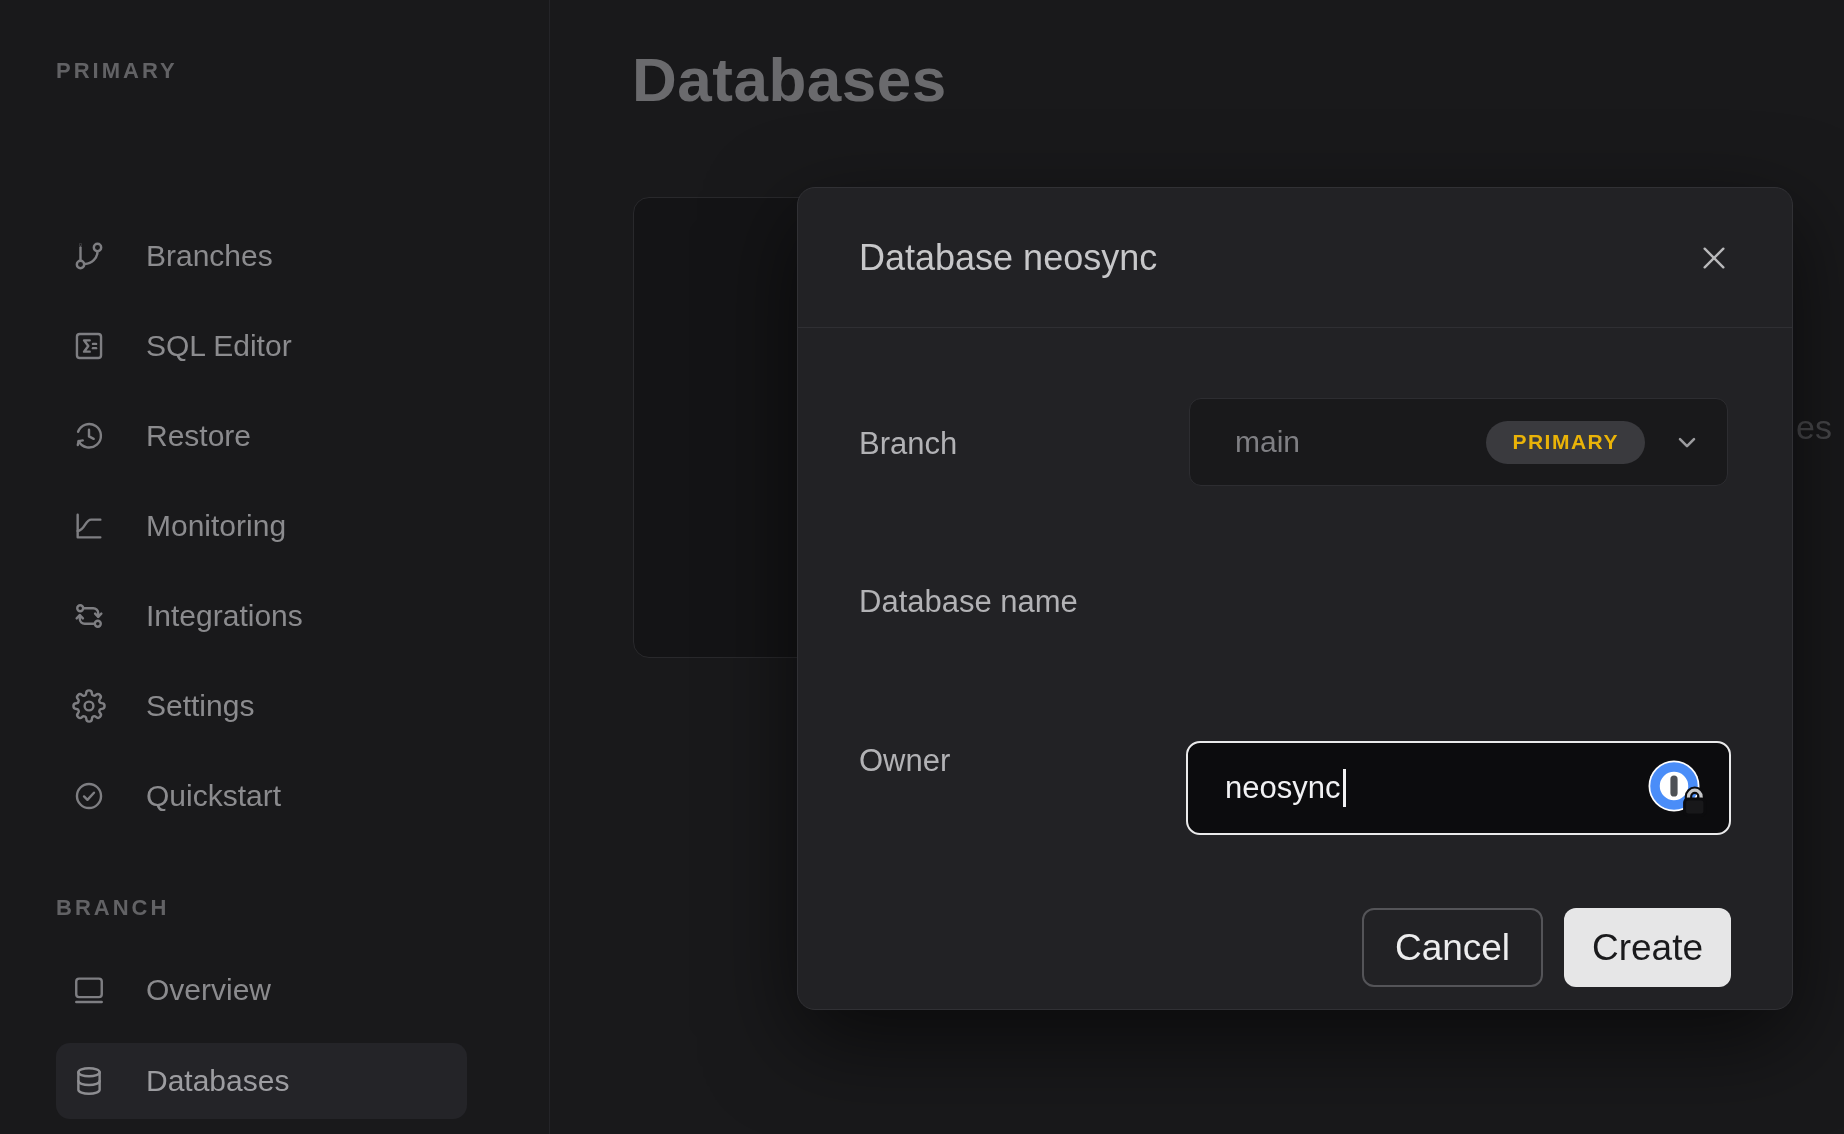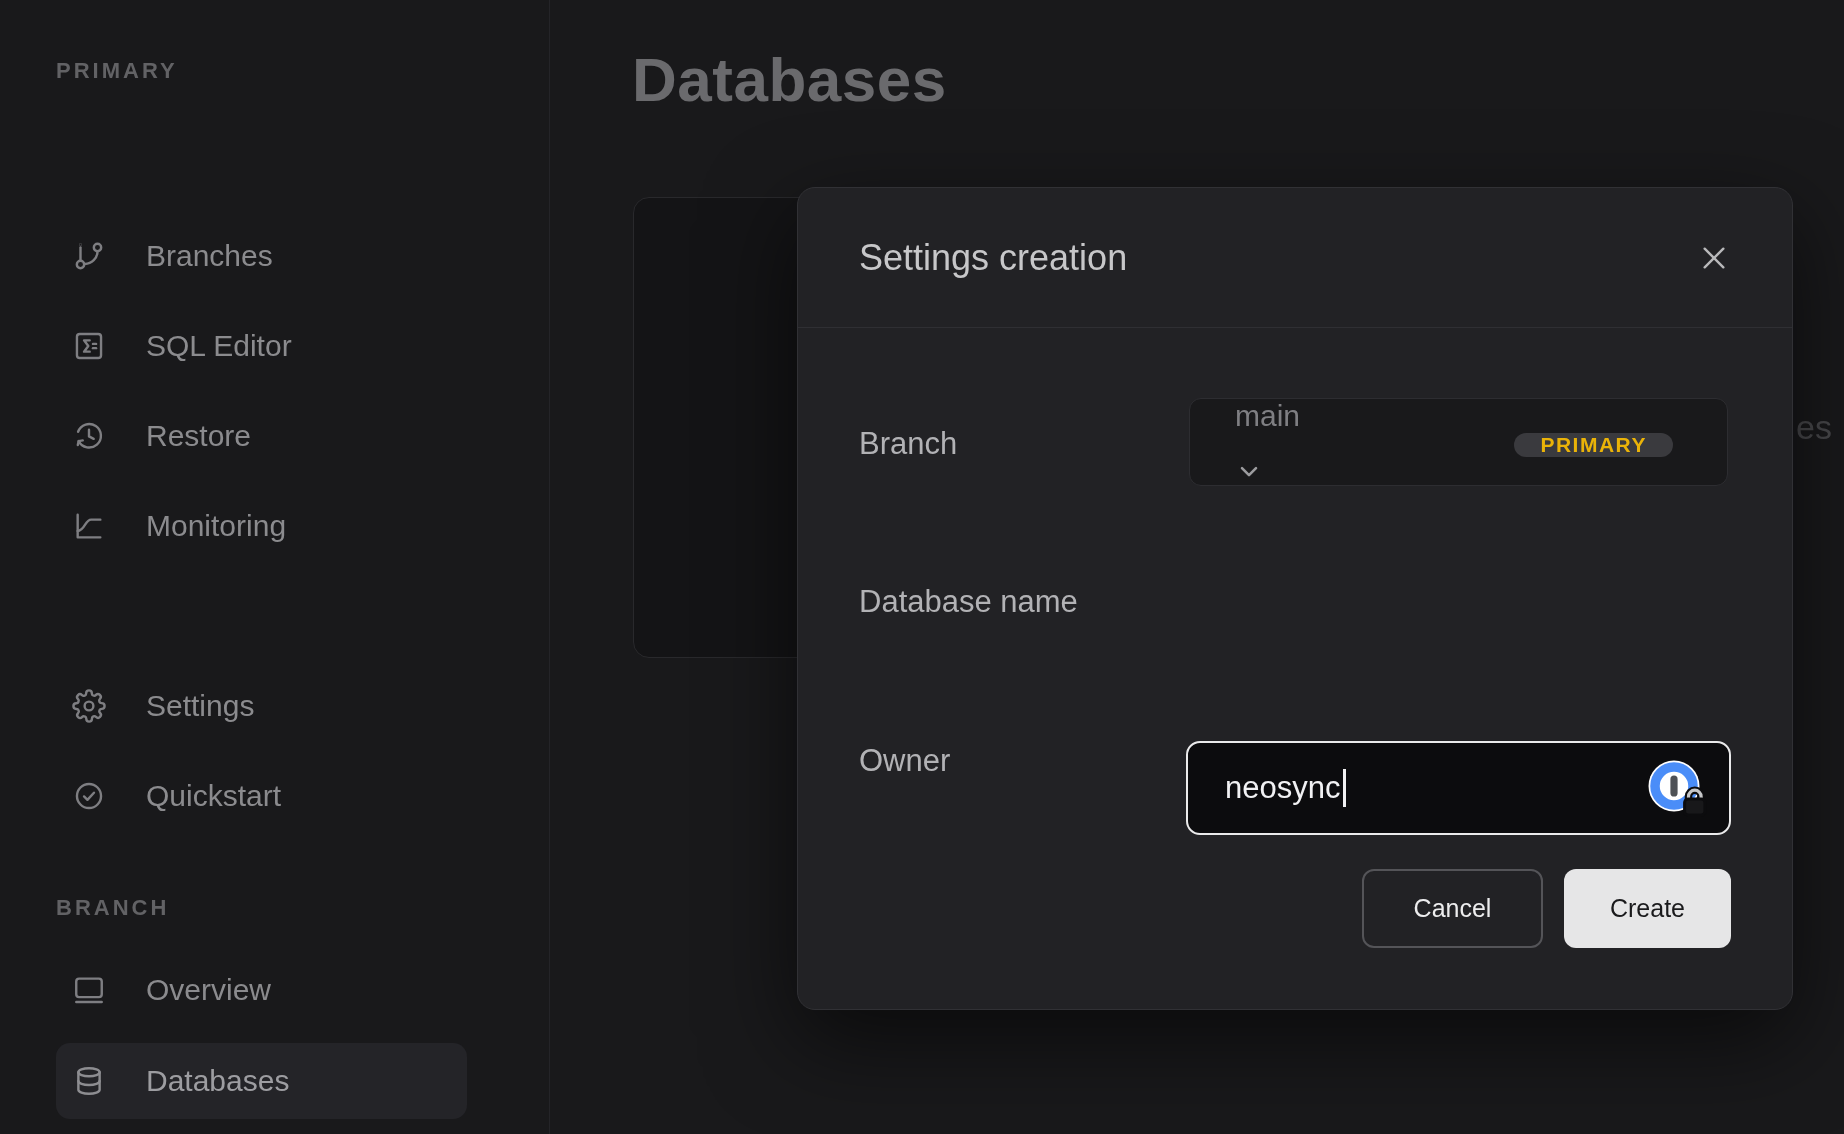--- a/index.html
+++ b/index.html
@@ -63,21 +63,21 @@
     width:44px; height:44px; display:flex; align-items:center; justify-content:center;
     background:none; border:none; cursor:pointer; color:#b9b9bb;
   }
   .close-btn svg { width:32px; height:32px; stroke:currentColor; stroke-width:1.8; stroke-linecap:round; }
 
   .field-label { position:absolute; left:61px; font-size:31px; color:#b2b2b5; }
 
   .select-control {
     position:absolute; left:391px; width:539px; height:88px;
     background:#19191b; border:1px solid #2d2d31; border-radius:12px;
-    display:flex; align-items:flex-start; padding:0 26px 0 45px; cursor:pointer;flex-direction:column;
+    display:flex; align-items:center; padding:0 26px 0 45px; cursor:pointer;
   }
   .select-value { font-size:30px; }
   .value-muted { color:#7f7f83; }
   .value-bright { color:#e7e7e9; }
   .badge {
     margin-left:auto; margin-right:28px; height:43px; padding:0 26px;
     display:flex; align-items:center; border-radius:22px;
     background:#3a3a3e; color:#eab308;
     font-size:21px; font-weight:700; letter-spacing:1.5px;
   }
@@ -88,23 +88,23 @@
   .input-control {
     position:absolute; left:388px; top:553px; width:545px; height:94px;
     background:#0c0c0e; border:2px solid #eaeaeb; border-radius:14px;
     display:flex; align-items:center; padding:0 20px 0 37px; cursor:text;
   }
   .input-text { font-size:31px; color:#f1f1f3; }
   .caret { width:3px; height:38px; background:#f1f1f3; margin-left:3px; }
   .op-icon { margin-left:auto; width:62px; height:60px; cursor:pointer; }
 
   .btn {
-    position:absolute; top:681px; height:79px; border-radius:12px;
+    position:absolute; top:720px; height:79px; border-radius:12px;
     display:flex; align-items:center; justify-content:center;
-    font-size:25px; cursor:pointer; font-family:inherit;
+    font-size:37px; cursor:pointer; font-family:inherit;
   }
   .btn-cancel {
     left:564px; width:181px;
     background:transparent; border:2px solid #545458; color:#ededee;
   }
   .btn-create {
     left:766px; width:167px;
     background:#e6e6e7; border:none; color:#1a1a1c; font-weight:500;
   }
 </style>
@@ -154,20 +154,33 @@
   <div class="nav-item" style="top:488px">
     <span class="icon">
       <svg viewBox="0 0 24 24">
           <path d="M4 4v16h16"></path>
           <path d="M4 15.5c5 0 5.2-8 9.5-8H20"></path>
         </svg>
     </span>
     <span>Monitoring</span>
   </div>
 
+  <div class="nav-item" style="top:578px">
+    <span class="icon">
+      <svg viewBox="0 0 24 24">
+          <circle cx="5.8" cy="6.5" r="2.1"></circle>
+          <circle cx="18.2" cy="17.5" r="2.1"></circle>
+          <path d="M8.8 6.5H15a3.5 3.5 0 0 1 3.5 3.5v2.3"></path>
+          <polyline points="16.3,10.3 18.5,12.6 20.7,10.3"></polyline>
+          <path d="M15.2 17.5H9a3.5 3.5 0 0 1-3.5-3.5v-2.3"></path>
+          <polyline points="3.3,13.7 5.5,11.4 7.7,13.7"></polyline>
+        </svg>
+    </span>
+    <span>Integrations</span>
+  </div>
 
   <div class="nav-item" style="top:668px">
     <span class="icon">
       <svg viewBox="0 0 24 24">
           <circle cx="12" cy="12" r="3.1"></circle>
           <path d="M19.4 15a1.65 1.65 0 0 0 .33 1.82l.06.06a2 2 0 0 1-2.83 2.83l-.06-.06a1.65 1.65 0 0 0-1.82-.33 1.65 1.65 0 0 0-1 1.51V21a2 2 0 0 1-4 0v-.09A1.65 1.65 0 0 0 9 19.4a1.65 1.65 0 0 0-1.82.33l-.06.06a2 2 0 0 1-2.83-2.83l.06-.06a1.65 1.65 0 0 0 .33-1.82 1.65 1.65 0 0 0-1.51-1H3a2 2 0 0 1 0-4h.09A1.65 1.65 0 0 0 4.6 9a1.65 1.65 0 0 0-.33-1.82l-.06-.06a2 2 0 0 1 2.83-2.83l.06.06a1.65 1.65 0 0 0 1.82.33H9a1.65 1.65 0 0 0 1-1.51V3a2 2 0 0 1 4 0v.09a1.65 1.65 0 0 0 1 1.51 1.65 1.65 0 0 0 1.82-.33l.06-.06a2 2 0 0 1 2.83 2.83l-.06.06a1.65 1.65 0 0 0-.33 1.82V9a1.65 1.65 0 0 0 1.51 1H21a2 2 0 0 1 0 4h-.09a1.65 1.65 0 0 0-1.51 1z"></path>
         </svg>
     </span>
     <span>Settings</span>
   </div>
@@ -206,21 +219,21 @@
   </div>
 </aside>
 
 <h1 class="page-title">Databases</h1>
 <div class="bg-card"></div>
 <span class="clipped-text">es</span>
 
 <div class="modal">
 
   <div class="modal-header">
-    <div class="modal-title">Settings creation</div>
+    <div class="modal-title">Database neosync</div>
     <button class="close-btn">
       <span>
         <svg viewBox="0 0 24 24" width="32" height="32" fill="none">
             <line x1="5" y1="5" x2="19" y2="19"></line>
             <line x1="19" y1="5" x2="5" y2="19"></line>
           </svg>
       </span>
     </button>
   </div>
 

